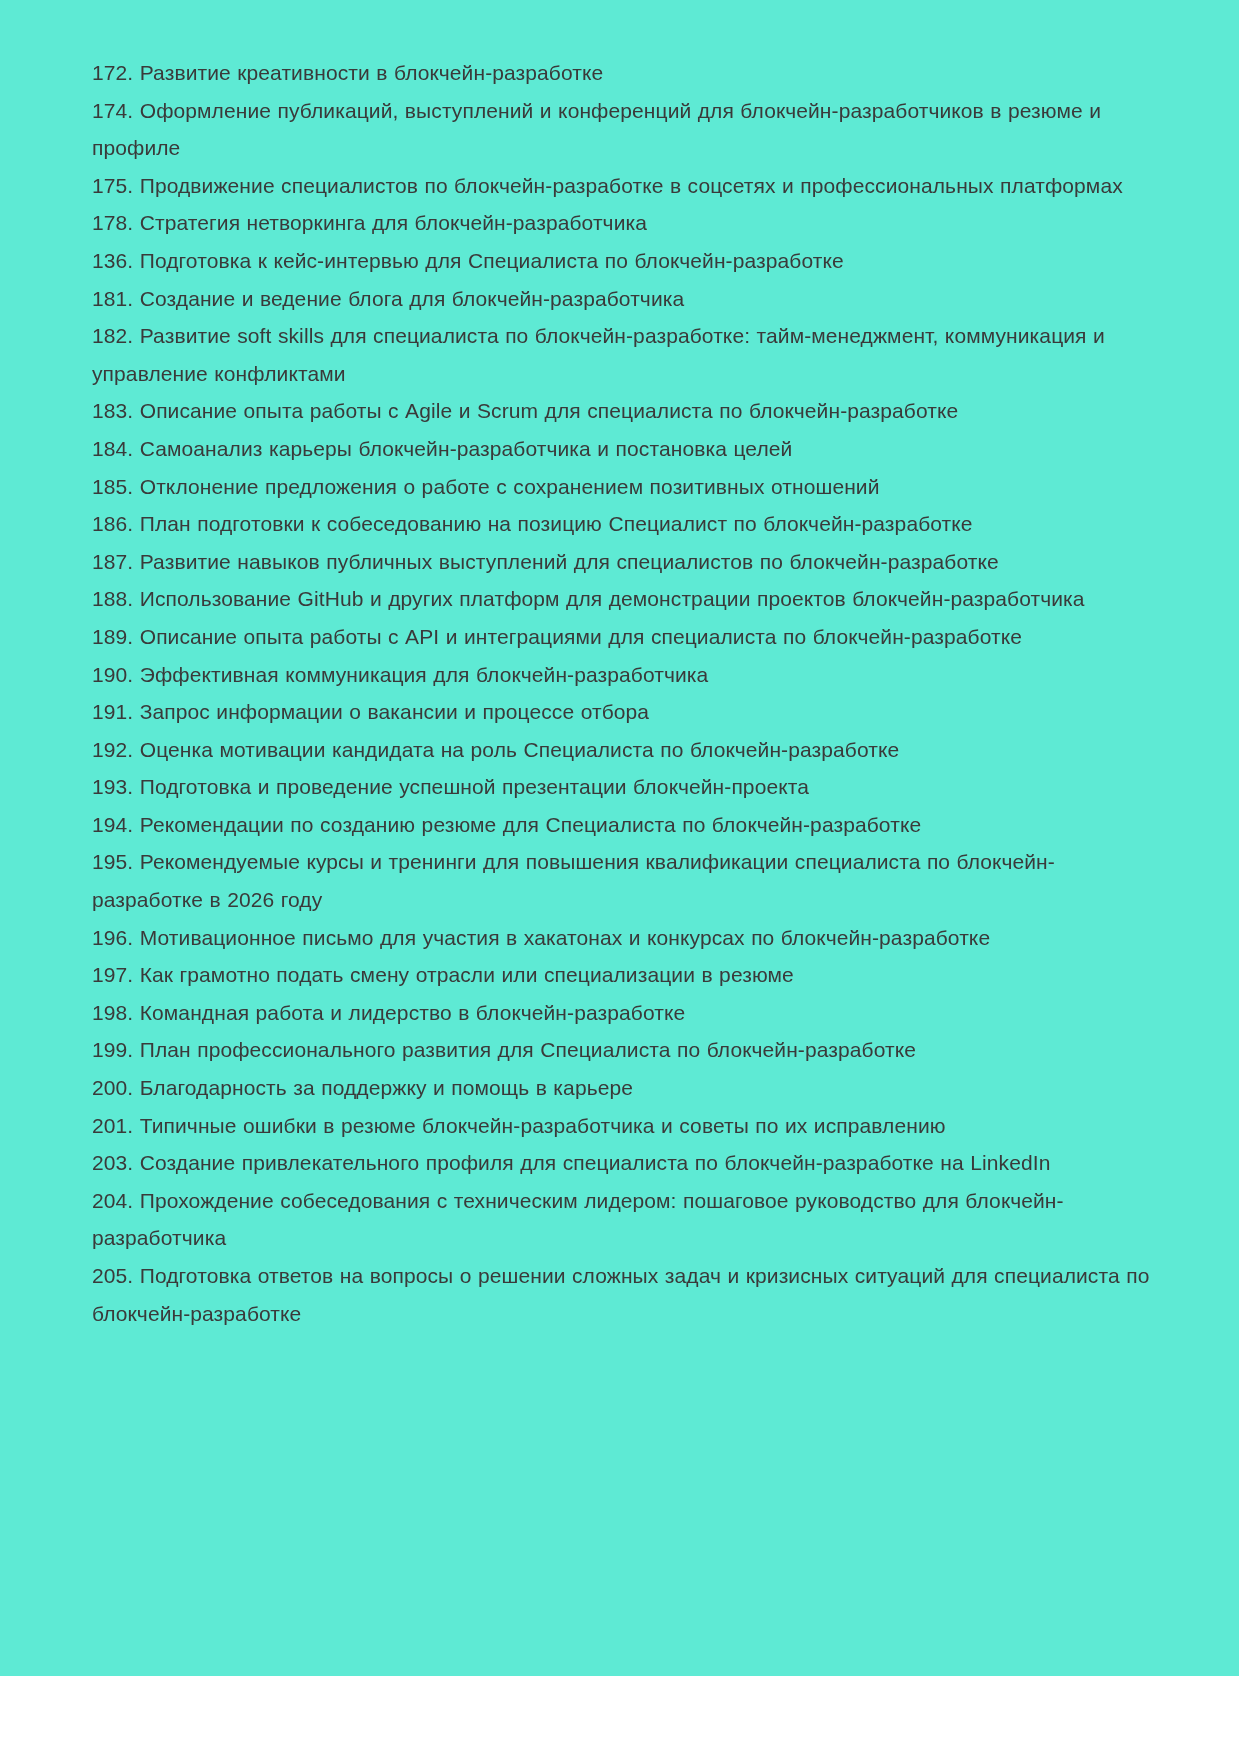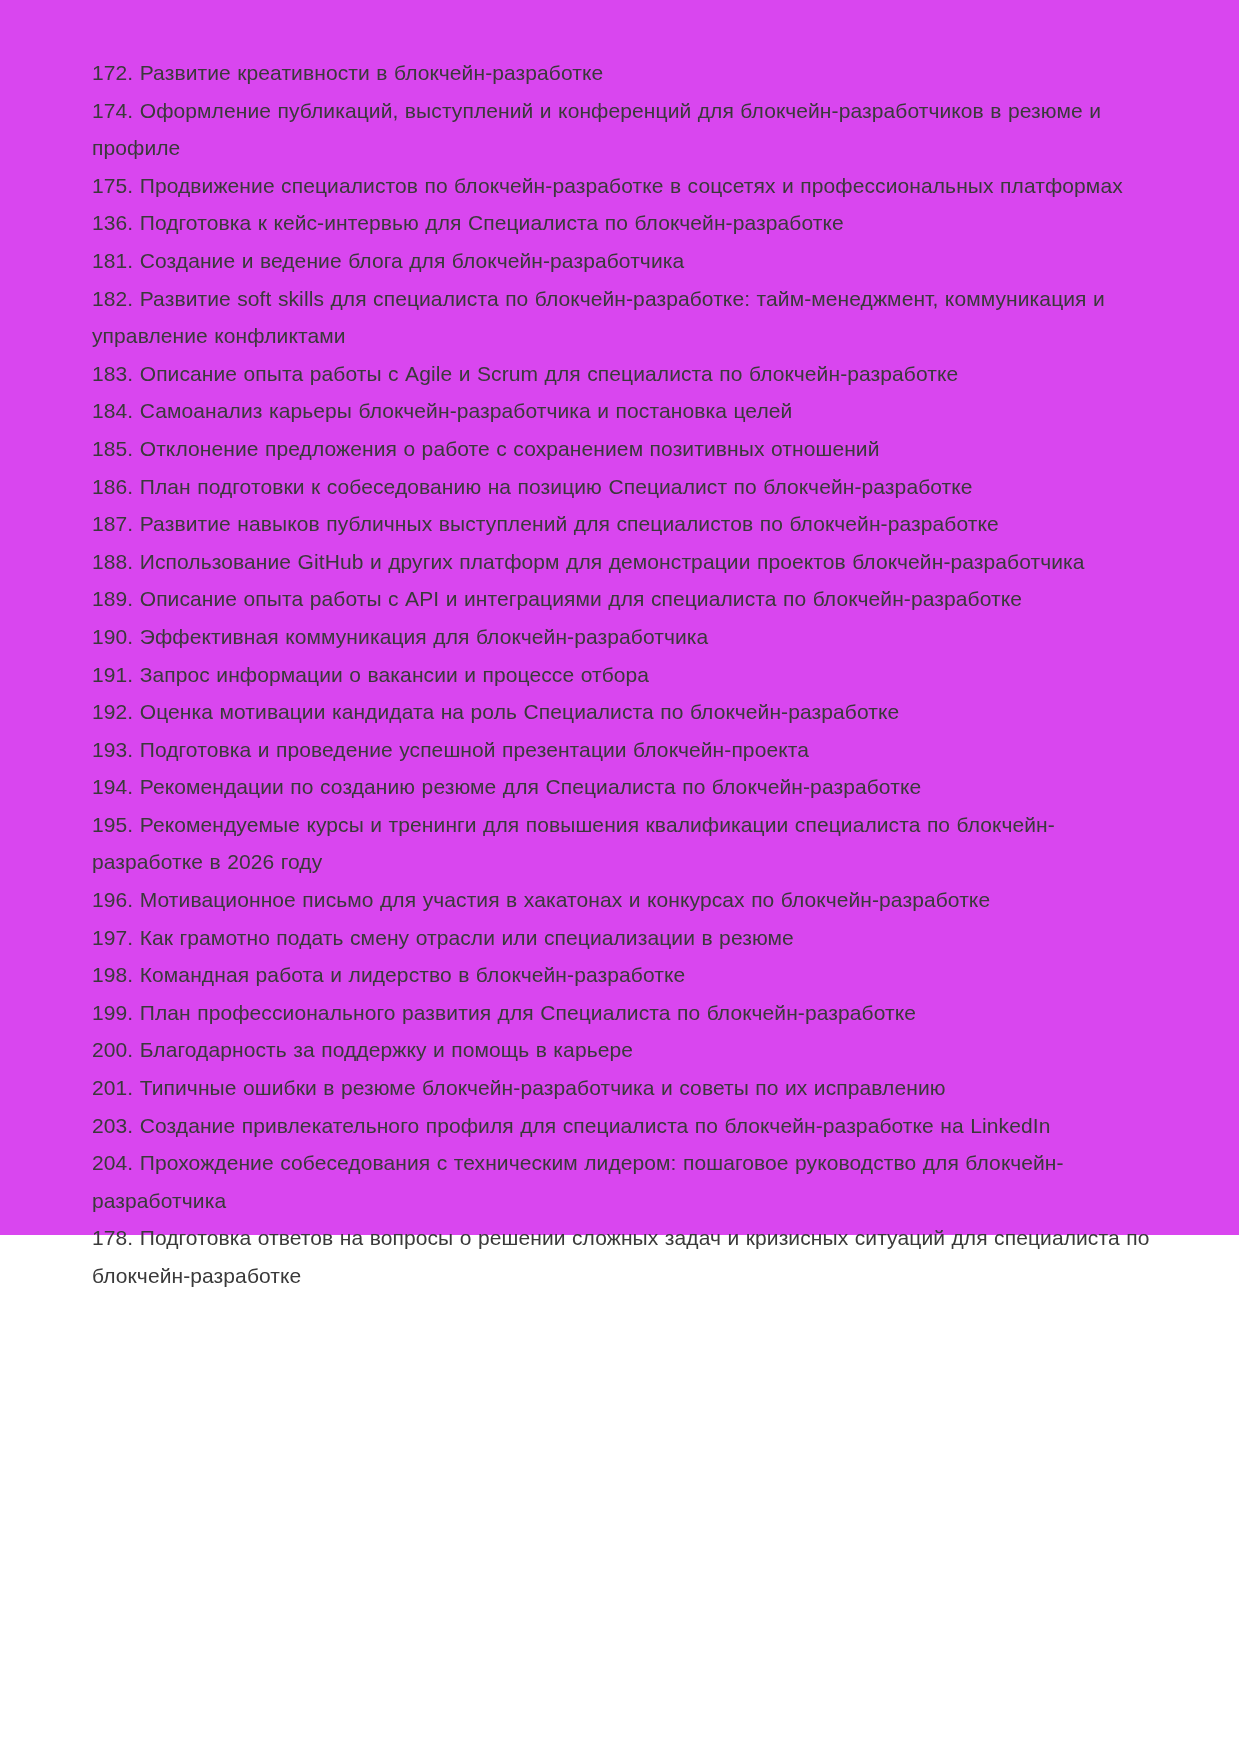--- a/index.html
+++ b/index.html
@@ -9,23 +9,23 @@
   }
   body {
     width: 1239px;
     height: 1753px;
     overflow: hidden;
     font-family: "Liberation Sans", "DejaVu Sans", sans-serif;
   }
   .page {
     box-sizing: border-box;
     width: 1239px;
-    height: 1235px;
+    height: 1676px;
     padding: 54px 84px 0 92px;
-    background: #d946ef;
+    background: #5eead4;
   }
   .numbered-list {
     width: 1063px;
   }
   .list-item {
     margin: 0;
     padding: 0;
     font-size: 21px;
     line-height: 37.6px;
     color: #3a3a3a;
@@ -35,20 +35,21 @@
   }
 </style>
 </head>
 <body>
 
 <main class="page">
   <div class="numbered-list">
       <p class="list-item">172. Развитие креативности в блокчейн-разработке</p>
       <p class="list-item">174. Оформление публикаций, выступлений и конференций для блокчейн-разработчиков в резюме и профиле</p>
       <p class="list-item">175. Продвижение специалистов по блокчейн-разработке в соцсетях и профессиональных платформах</p>
+      <p class="list-item">178. Стратегия нетворкинга для блокчейн-разработчика</p>
       <p class="list-item">136. Подготовка к кейс-интервью для Специалиста по блокчейн-разработке</p>
       <p class="list-item">181. Создание и ведение блога для блокчейн-разработчика</p>
       <p class="list-item">182. Развитие soft skills для специалиста по блокчейн-разработке: тайм-менеджмент, коммуникация и управление конфликтами</p>
       <p class="list-item">183. Описание опыта работы с Agile и Scrum для специалиста по блокчейн-разработке</p>
       <p class="list-item">184. Самоанализ карьеры блокчейн-разработчика и постановка целей</p>
       <p class="list-item">185. Отклонение предложения о работе с сохранением позитивных отношений</p>
       <p class="list-item">186. План подготовки к собеседованию на позицию Специалист по блокчейн-разработке</p>
       <p class="list-item">187. Развитие навыков публичных выступлений для специалистов по блокчейн-разработке</p>
       <p class="list-item">188. Использование GitHub и других платформ для демонстрации проектов блокчейн-разработчика</p>
       <p class="list-item">189. Описание опыта работы с API и интеграциями для специалиста по блокчейн-разработке</p>
@@ -59,15 +60,15 @@
       <p class="list-item">194. Рекомендации по созданию резюме для Специалиста по блокчейн-разработке</p>
       <p class="list-item">195. Рекомендуемые курсы и тренинги для повышения квалификации специалиста по блокчейн-разработке в 2026 году</p>
       <p class="list-item">196. Мотивационное письмо для участия в хакатонах и конкурсах по блокчейн-разработке</p>
       <p class="list-item">197. Как грамотно подать смену отрасли или специализации в резюме</p>
       <p class="list-item">198. Командная работа и лидерство в блокчейн-разработке</p>
       <p class="list-item">199. План профессионального развития для Специалиста по блокчейн-разработке</p>
       <p class="list-item">200. Благодарность за поддержку и помощь в карьере</p>
       <p class="list-item">201. Типичные ошибки в резюме блокчейн-разработчика и советы по их исправлению</p>
       <p class="list-item">203. Создание привлекательного профиля для специалиста по блокчейн-разработке на LinkedIn</p>
       <p class="list-item">204. Прохождение собеседования с техническим лидером: пошаговое руководство для блокчейн-разработчика</p>
-      <p class="list-item">178. Подготовка ответов на вопросы о решении сложных задач и кризисных ситуаций для специалиста по блокчейн-разработке</p>
+      <p class="list-item">205. Подготовка ответов на вопросы о решении сложных задач и кризисных ситуаций для специалиста по блокчейн-разработке</p>
     </div>
 </main>
 
 </body></html>

